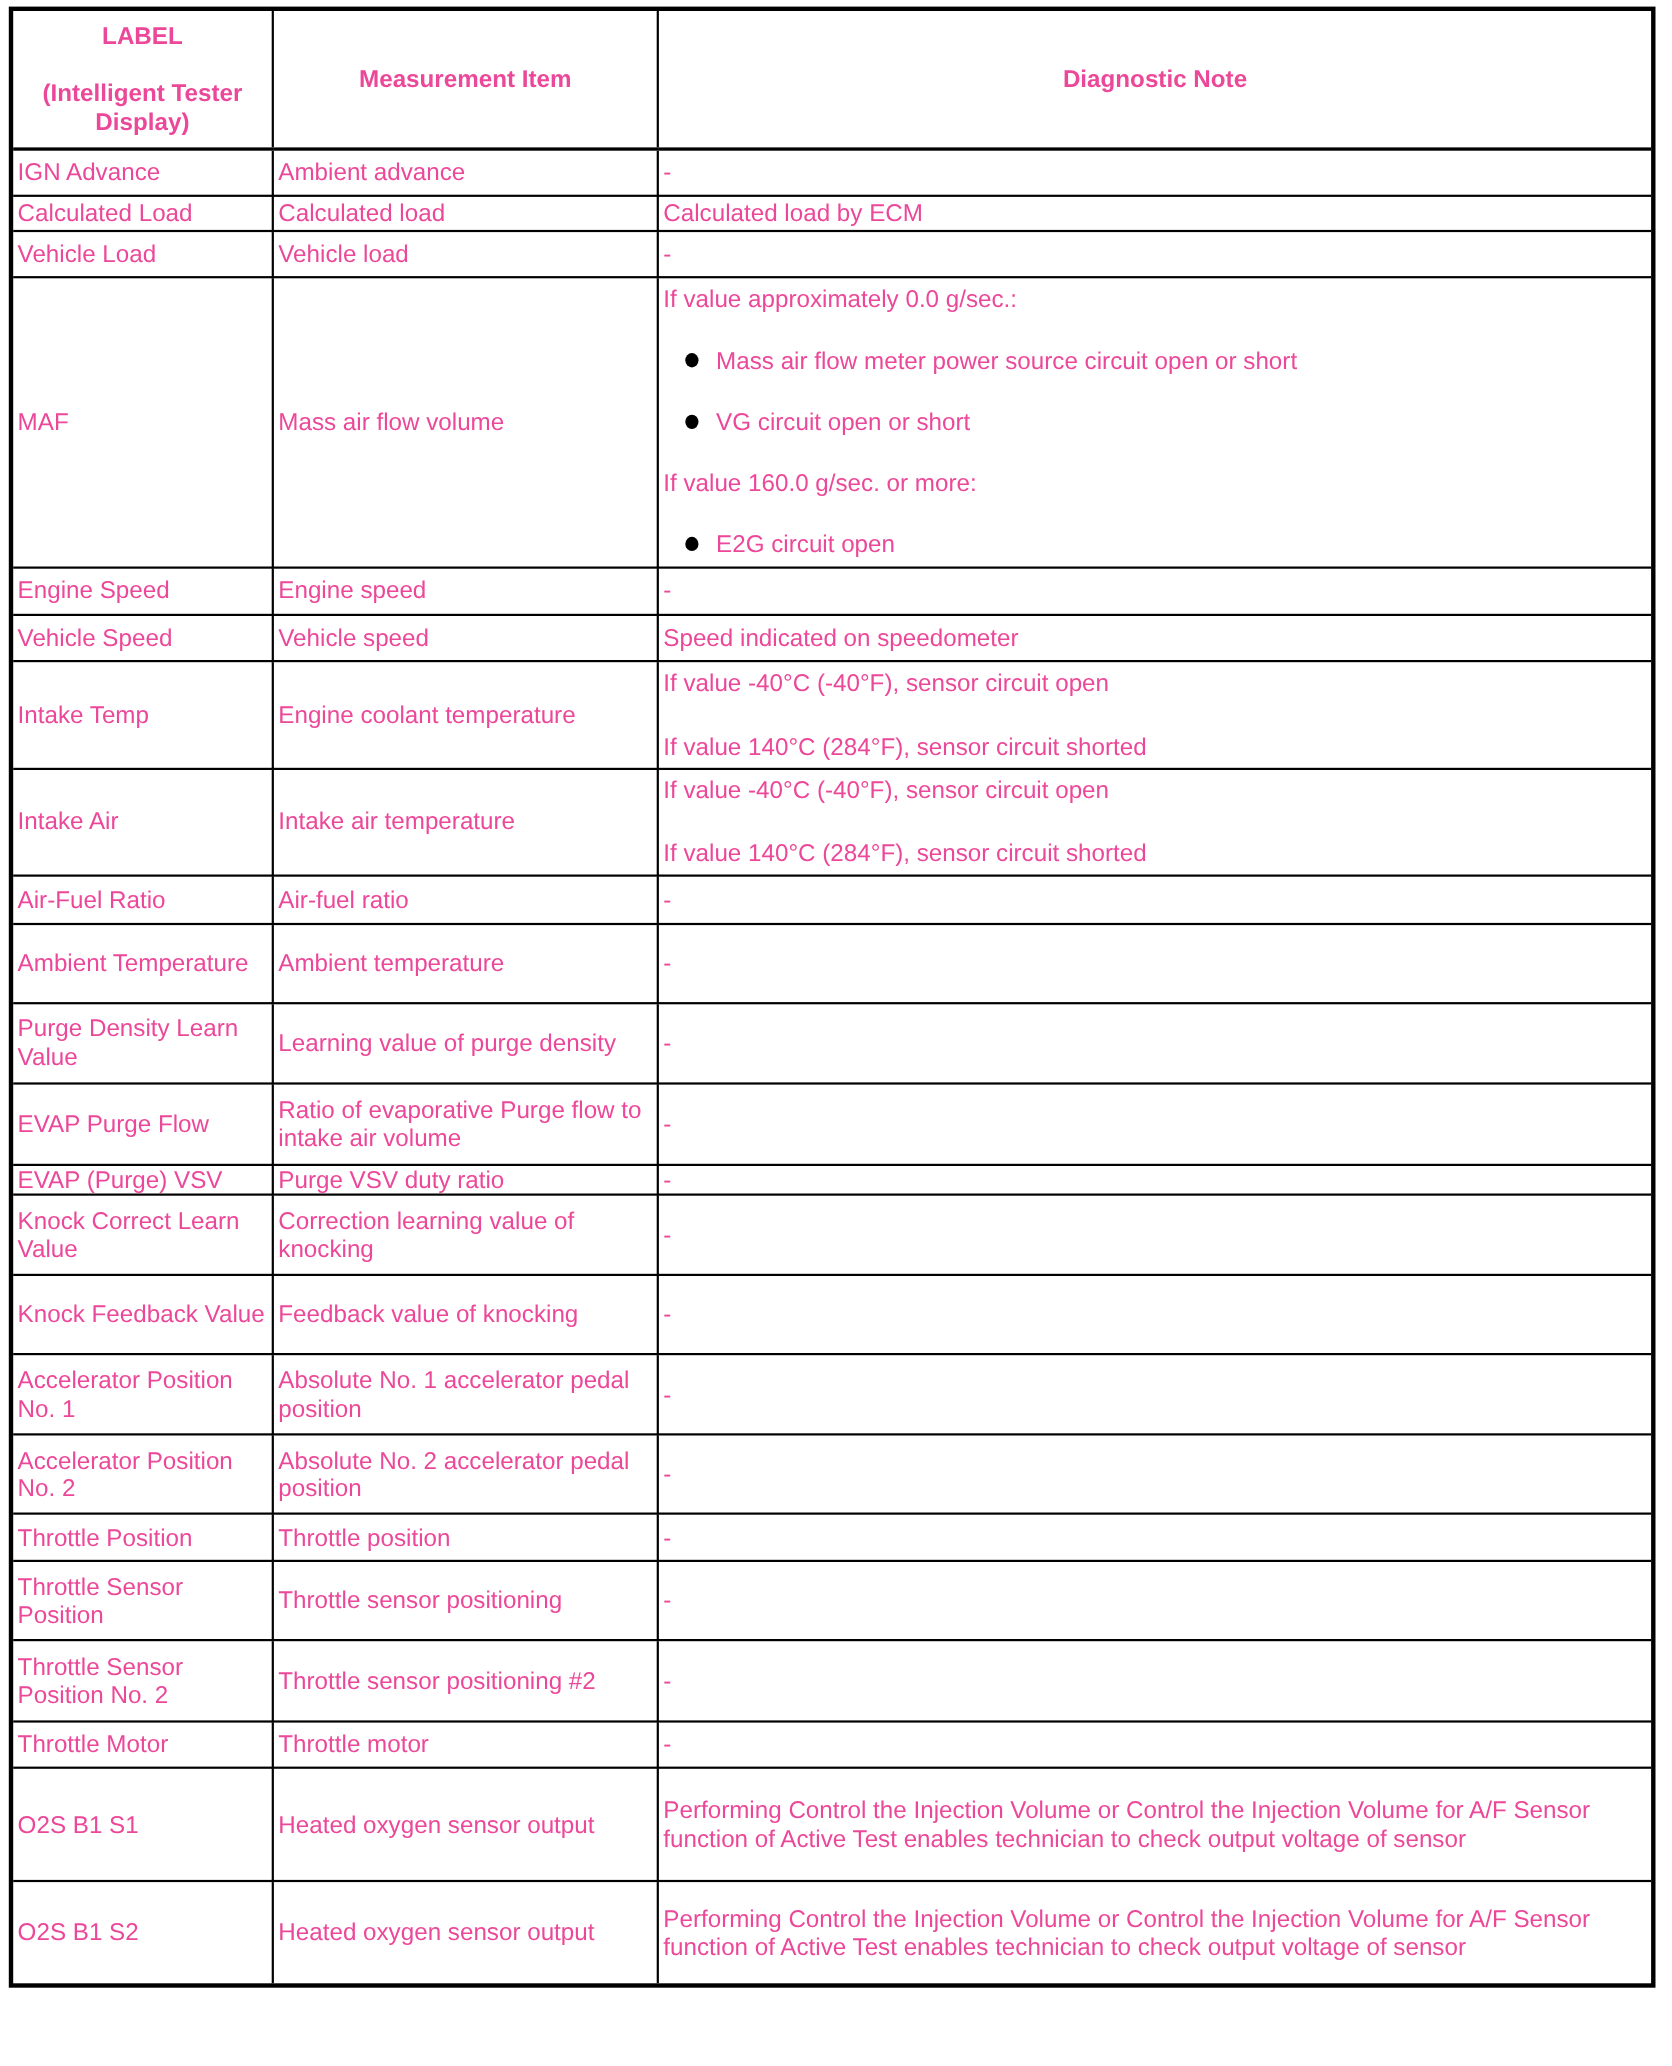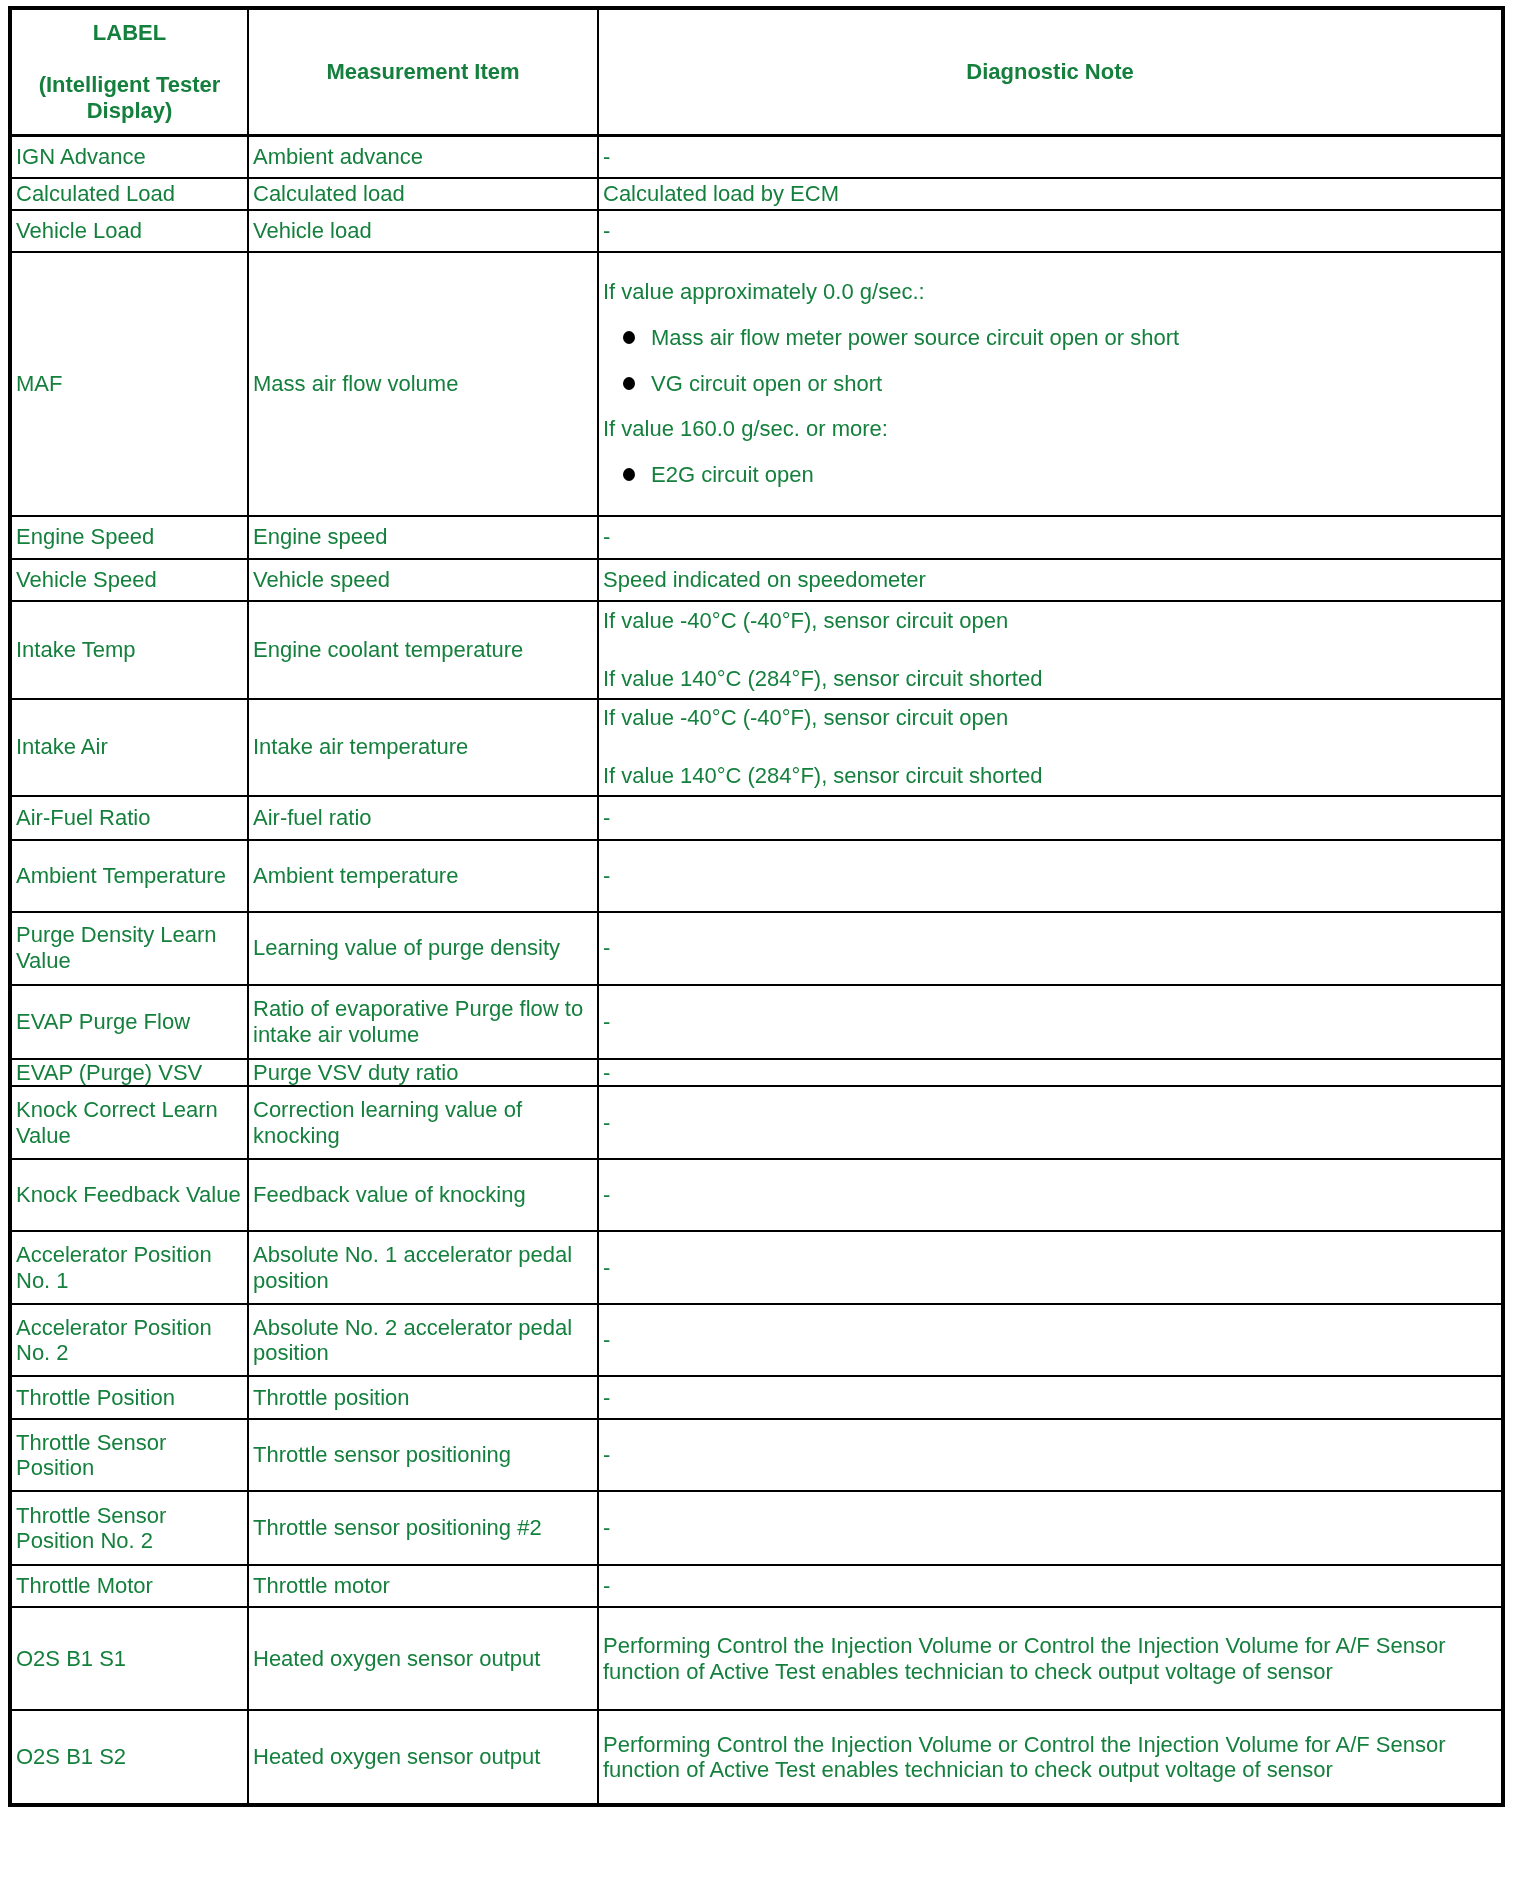--- a/index.html
+++ b/index.html
@@ -9,21 +9,21 @@
     width: 1497px;
     border: 4px solid #000;
     box-sizing: border-box;
   }
   table {
     border-collapse: collapse;
     width: 100%;
     table-layout: fixed;
     font-family: "Liberation Sans", sans-serif;
     font-size: 22px;
-    color: #15803d;
+    color: #ec4899;
     line-height: 1.17;
   }
   col.c1 { width: 236px; }
   col.c2 { width: 350px; }
   col.c3 { width: auto; }
   th, td {
     border: 2px solid #000;
     padding: 0 4px;
     vertical-align: middle;
     text-align: left;
@@ -36,21 +36,21 @@
     font-weight: bold;
     text-align: center;
     border-bottom: 3px solid #000;
     height: 124px;
     padding: 0 6px;
   }
   .hdr-line { display: block; }
   .hdr-gap { display: block; height: 26px; }
   .note-line { display: block; }
   .note-line + .note-line { margin-top: 32px; }
-  .maf-note .note-line + .note-line { margin-top: 20px; }
+  .maf-note .note-line + .note-line { margin-top: 30px; }
   .bullet-line { padding-left: 20px; position: relative; }
   .bullet {
     display: inline-block; width: 12px; height: 13px; border-radius: 50%;
     background: #000; margin-right: 16px; vertical-align: 1px;
   }
   .para { line-height: 1.17; }
 </style>
 </head>
 <body>
 

